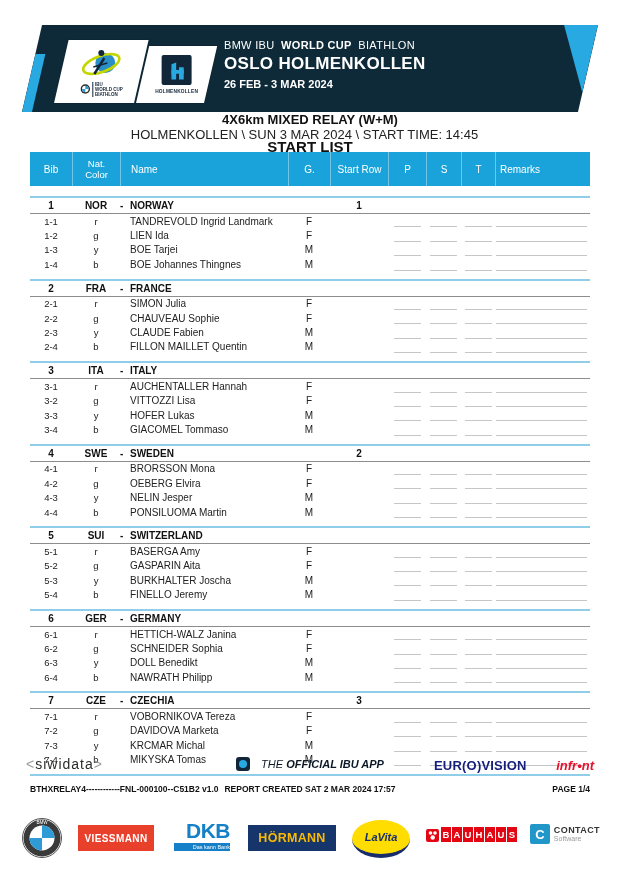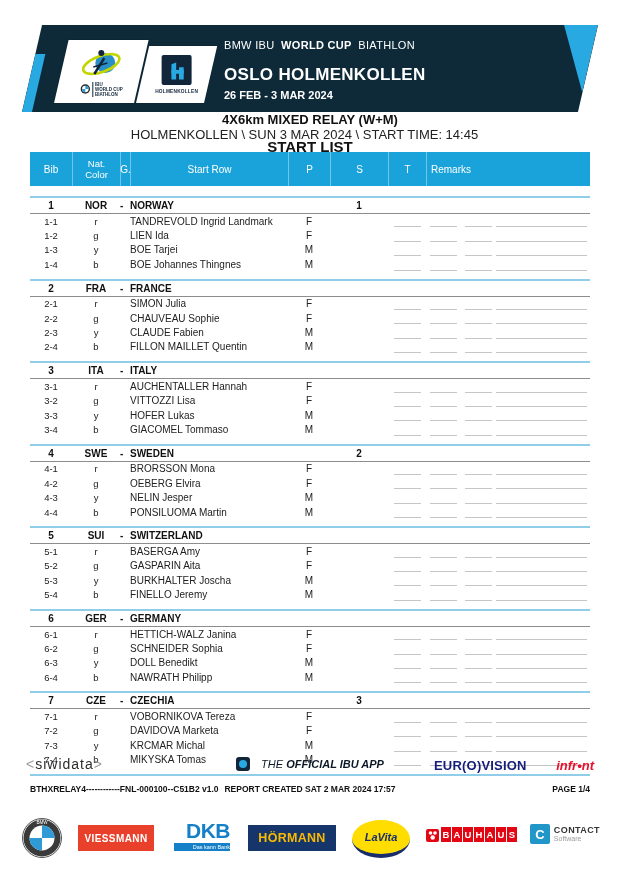--- a/index.html
+++ b/index.html
@@ -13,21 +13,21 @@
   .card1{left:30px;top:15px;width:80px;height:63px}
   .card2{left:112px;top:21px;width:68px;height:57px}
   .unskew{transform:skewX(13deg);width:100%;height:100%;display:flex;flex-direction:column;align-items:center;justify-content:center}
   .ibu-bottom{display:flex;align-items:center;gap:2px;margin-top:1px}
   .ibu-txt{font-size:4.5px;font-weight:bold;color:#12263a;line-height:5px;border-left:1px solid #12263a;padding-left:2px}
   .hk-box{width:30px;height:30px;background:#12263a;border-radius:2px;display:flex;align-items:center;justify-content:center}
   .hk-label{font-size:4.8px;font-weight:bold;color:#12263a;letter-spacing:.2px;margin-top:4px}
   .band-text{position:absolute;left:224px;top:39px;color:#fff;}
   .bt1{font-size:11px;letter-spacing:.3px}
   .bt1 b{font-weight:bold}
-  .bt2{font-size:17px;font-weight:bold;margin-top:14px;letter-spacing:.3px}
+  .bt2{font-size:17px;font-weight:bold;margin-top:3px;letter-spacing:.3px}
   .bt3{font-size:11px;font-weight:bold;margin-top:4px}
 
   
   .race-title{position:absolute;top:112px;left:0;width:620px;text-align:center;font-size:13px;font-weight:bold;color:#111}
   .venue-line{position:absolute;top:127px;left:0;width:609px;text-align:center;font-size:13px;color:#222}
   .list-title{position:absolute;top:138px;left:0;width:620px;text-align:center;font-size:15px;font-weight:bold;color:#111}
 
   
   .row{display:grid;grid-template-columns:42px 48px 10px 158px 42px 58px 38px 35px 34px 1fr}
   .c{overflow:hidden;white-space:nowrap}
@@ -135,20 +135,21 @@
 
 <div class="race-title">4X6km MIXED RELAY (W+M)</div>
 <div class="venue-line">HOLMENKOLLEN \ SUN 3 MAR 2024 \ START TIME: 14:45</div>
 <div class="list-title">START LIST</div>
 
 <div class="header-bar row">
   <div class="hc">Bib</div>
   <div class="hc hc-nat">
       <span><span>Nat.</span><br><span>Color</span></span>
     </div>
+  <div class="hc hc-name">Name</div>
   <div class="hc">G.</div>
   <div class="hc">Start Row</div>
   <div class="hc">P</div>
   <div class="hc">S</div>
   <div class="hc">T</div>
   <div class="hc hc-rem">Remarks</div>
 </div>
 
 <div class="table">
   <div class="table-inner">

